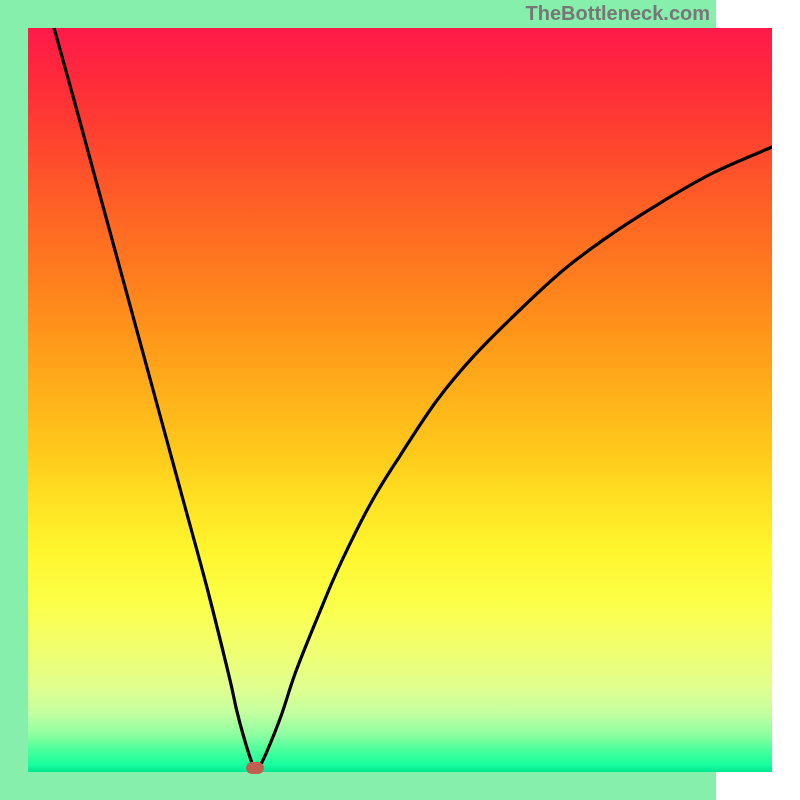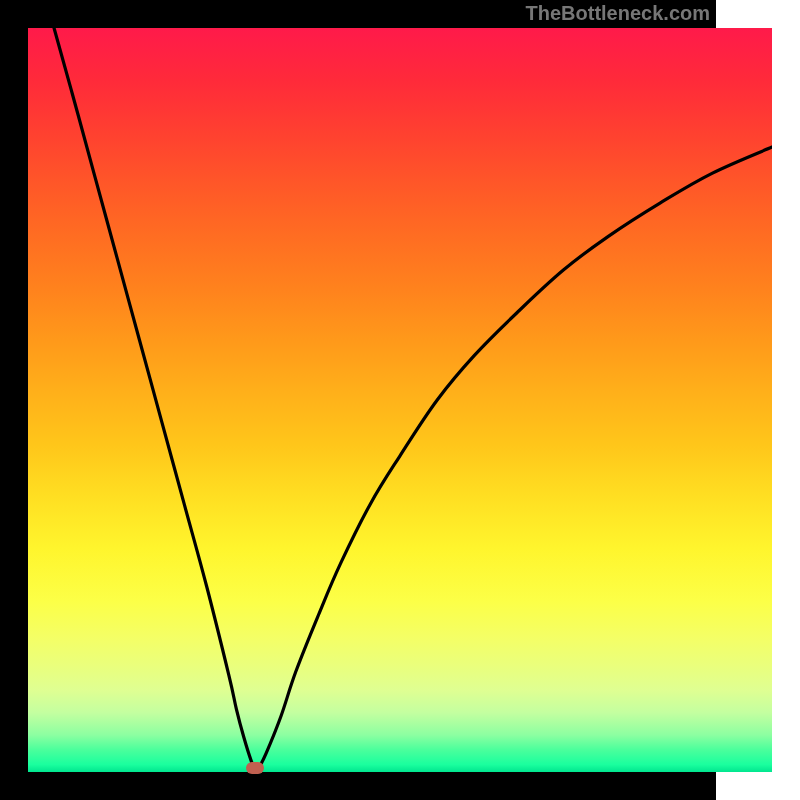--- a/index.html
+++ b/index.html
@@ -7,21 +7,21 @@
     padding: 0;
     width: 800px;
     height: 800px;
     overflow: hidden;
     font-family: Arial, sans-serif;
   }
   .chart-container {
     position: relative;
     width: 716px;
     height: 800px;
-    background: #000000;
+    background: #86efac;
   }
   .plot-area {
     position: absolute;
     left: 28px;
     top: 28px;
     width: 744px;
     height: 744px;
     background: linear-gradient(to bottom,
       #ff1a4a 0%,
       #ff2a3a 7%,

